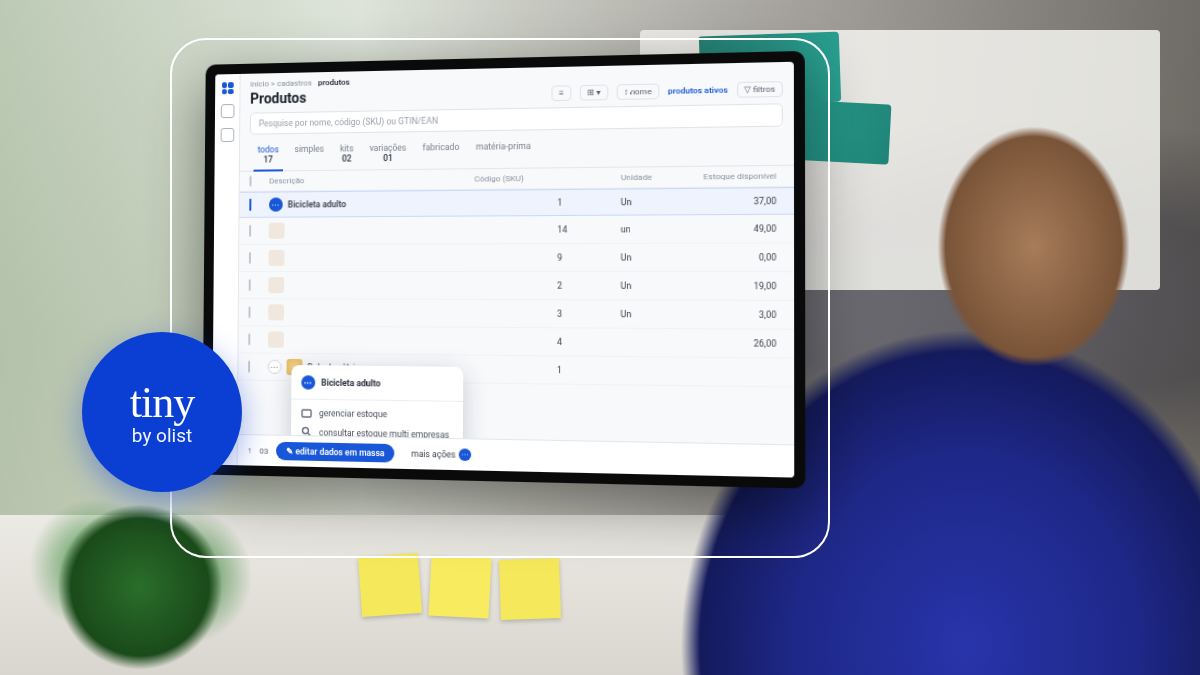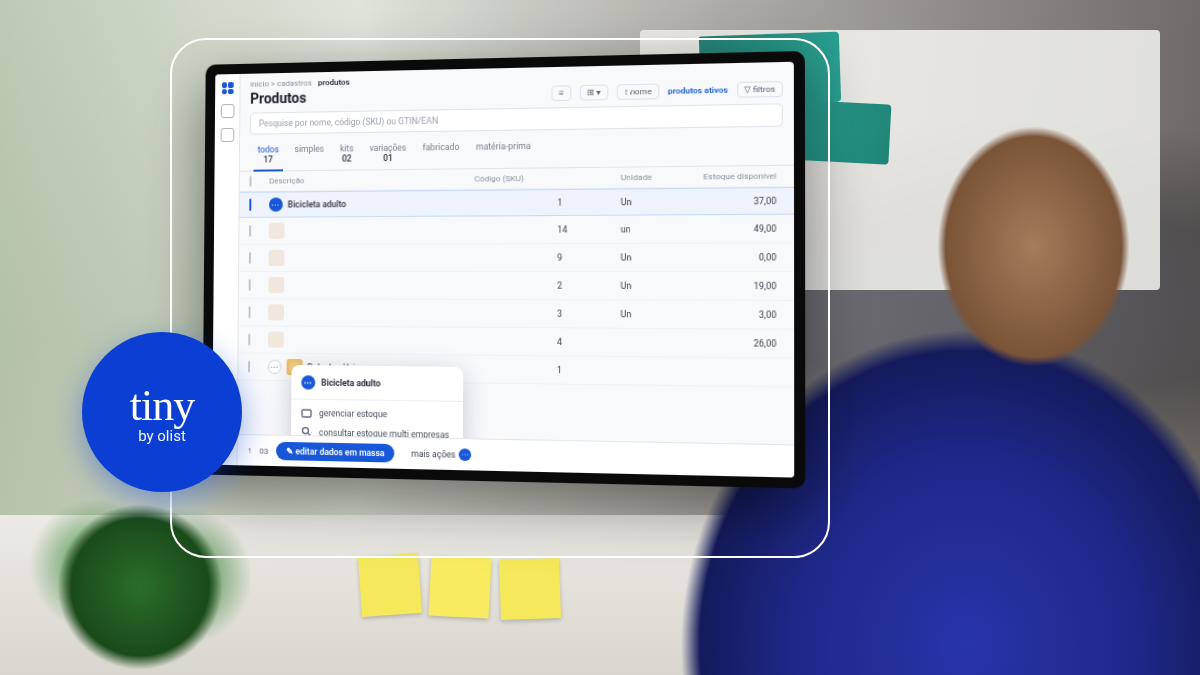--- a/index.html
+++ b/index.html
@@ -105,21 +105,21 @@
   .brand-footer { position:absolute; left:4px; bottom:3px; font-size:7px; color:#1757d8; font-weight:700;}
   
   .logo-badge {
     position:absolute; left:82px; top:332px; width:160px; height:160px;
     background:#0b3fd4; border-radius:50%;
     display:flex; flex-direction:column; align-items:center; justify-content:center;
     color:#fff; box-shadow:0 10px 30px rgba(11,63,212,0.4);
     z-index:20;
   }
   .logo-badge .tiny{ font-size:44px; font-weight:400; font-family:"Comic Sans MS","Segoe Script",cursive; letter-spacing:-1px;}
-  .logo-badge .by{ font-size:15px; opacity:0.95; margin-top:-4px;text-align:center;}
+  .logo-badge .by{ font-size:19px; opacity:0.95; margin-top:-4px;text-align:center;}
 </style>
 </head>
 <body>
 
 <div class="room-bg">
   <div class="shelf">
     <div class="binder g1"></div>
     <div class="binder g2"></div>
   </div>
   <div class="desk"></div>

